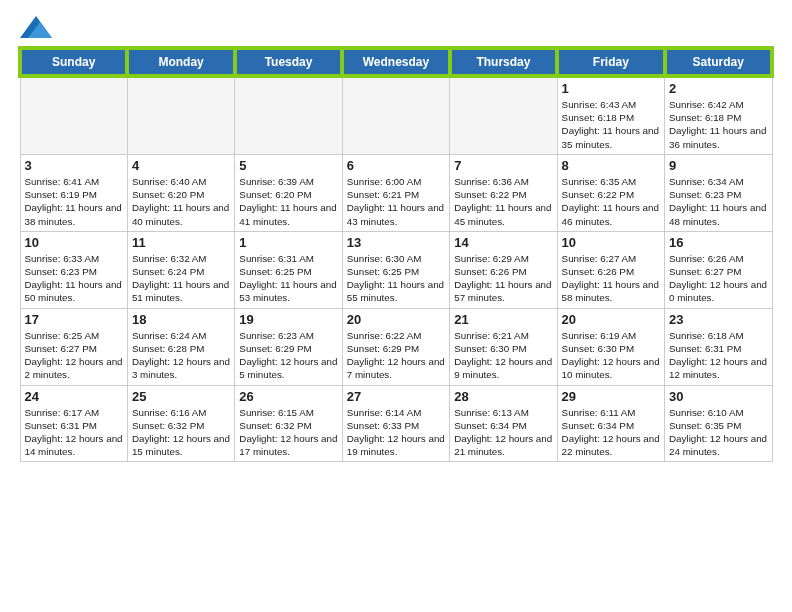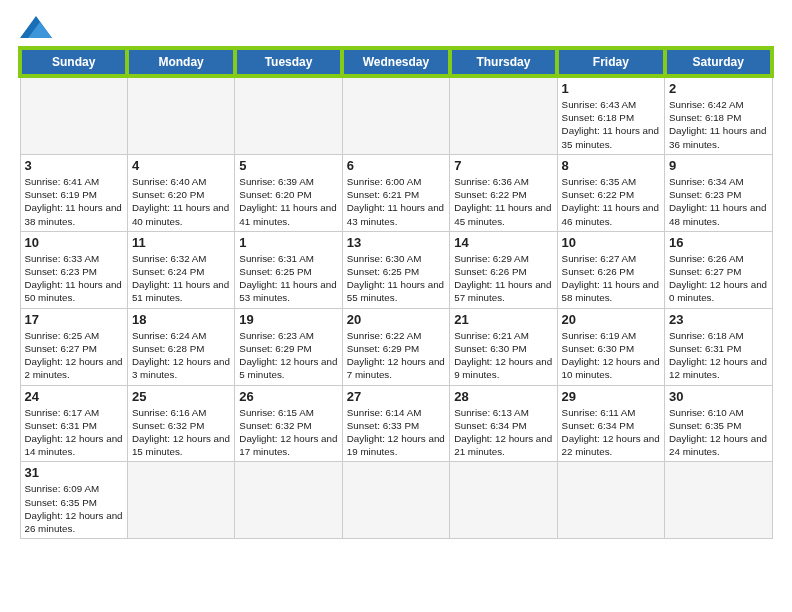--- a/index.html
+++ b/index.html
@@ -312,29 +312,15 @@
 Sunset: 6:34 PM
 Daylight: 12 hours and 22 minutes.</div>
           </td>
           <td>
             <span class="day-num">30</span>
             <div class="day-info">Sunrise: 6:10 AM
 Sunset: 6:35 PM
 Daylight: 12 hours and 24 minutes.</div>
           </td>
         </tr>
-        <tr class="last-row">
-          <td>
-            <span class="day-num">31</span>
-            <div class="day-info">Sunrise: 6:09 AM
-Sunset: 6:35 PM
-Daylight: 12 hours and 26 minutes.</div>
-          </td>
-          <td class="empty"></td>
-          <td class="empty"></td>
-          <td class="empty"></td>
-          <td class="empty"></td>
-          <td class="empty"></td>
-          <td class="empty"></td>
-        </tr>
       </tbody>
   </table>
 </div>
 
 </body></html>

